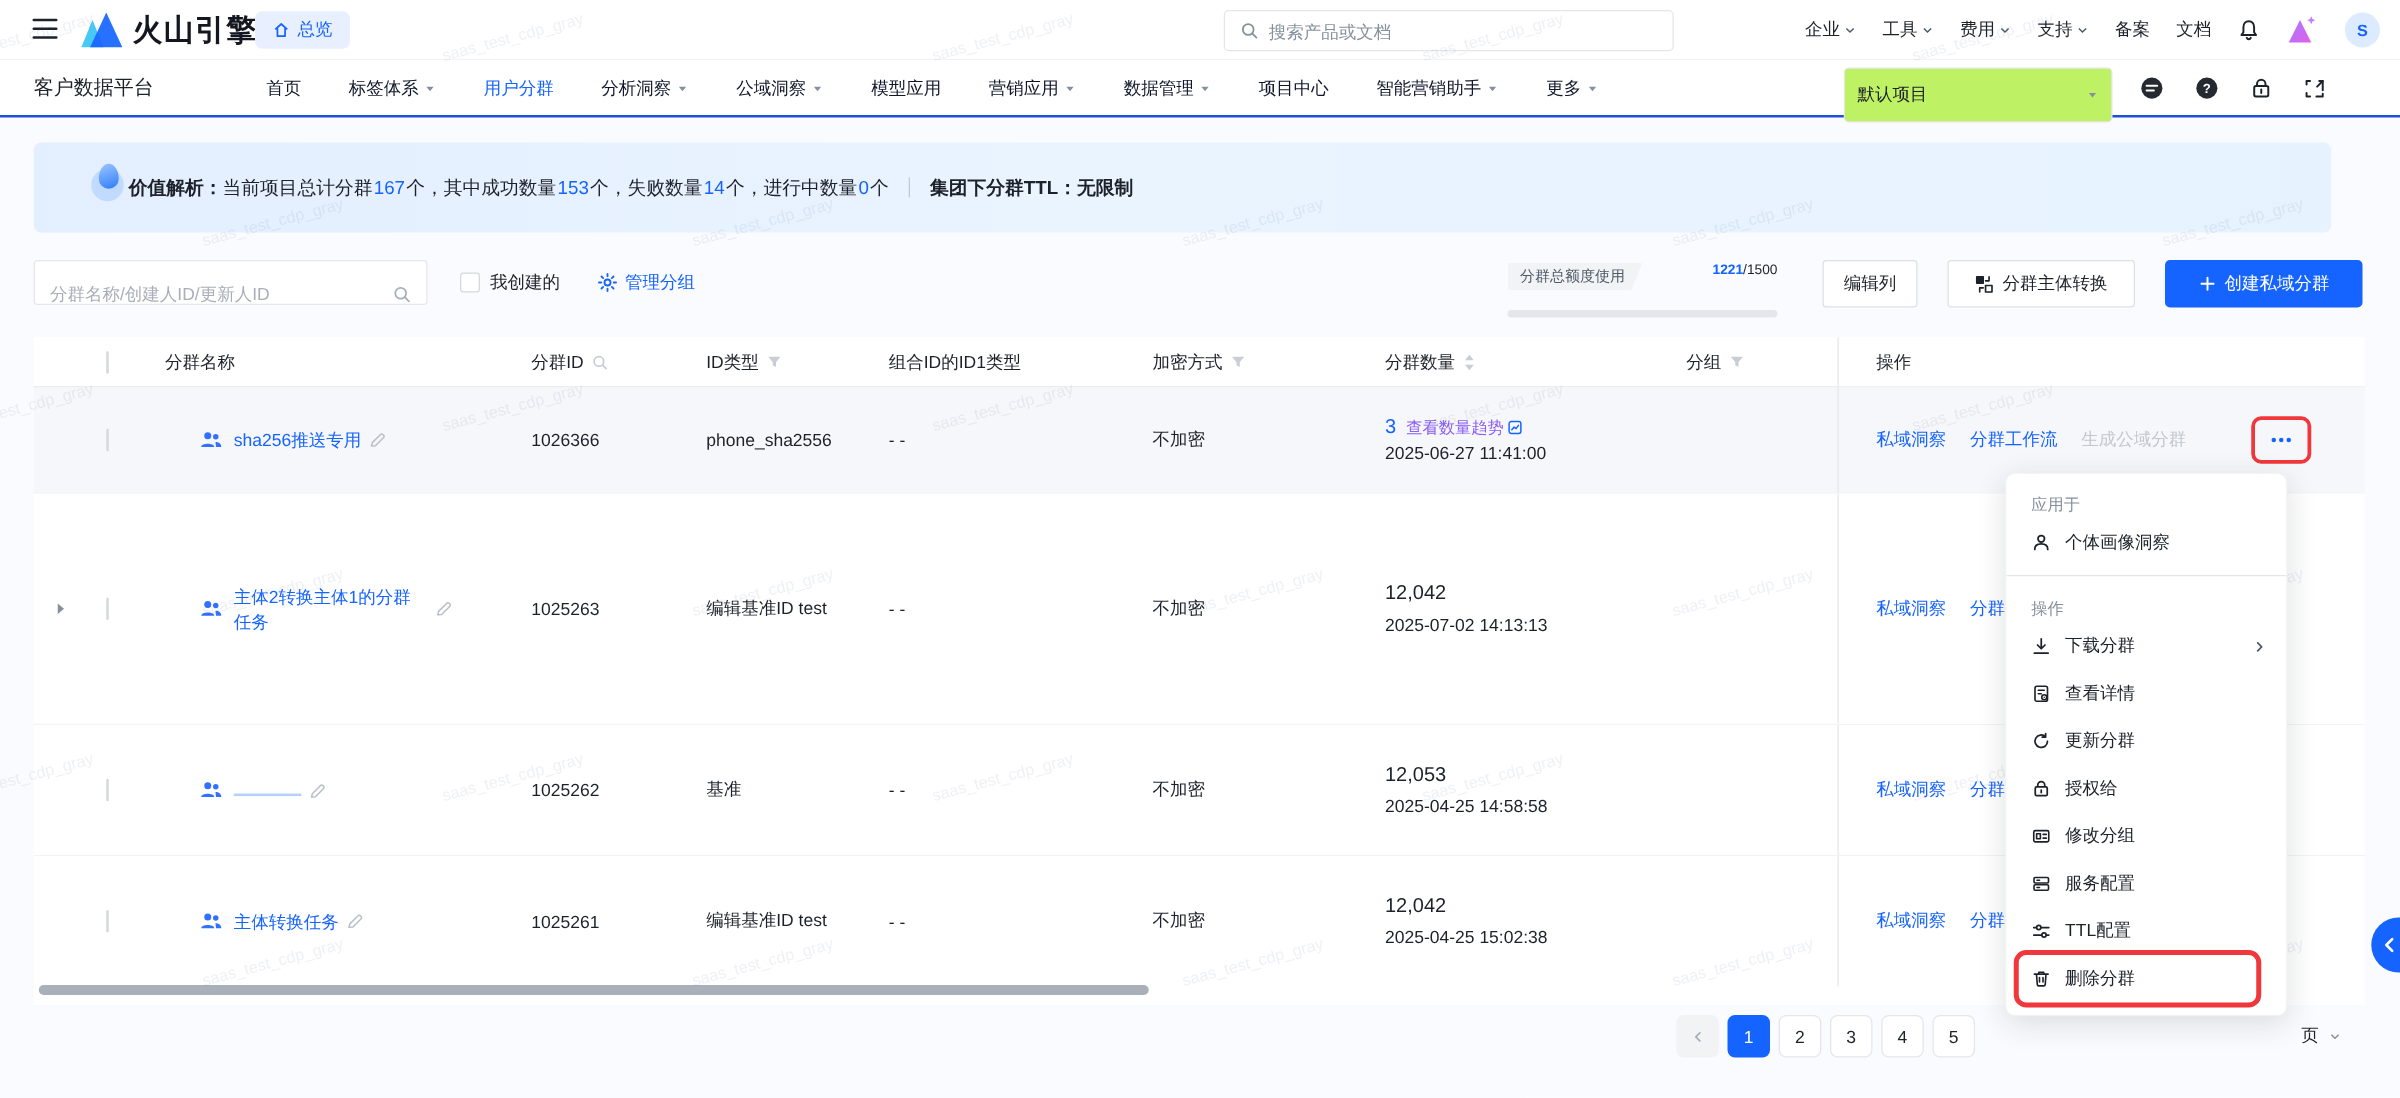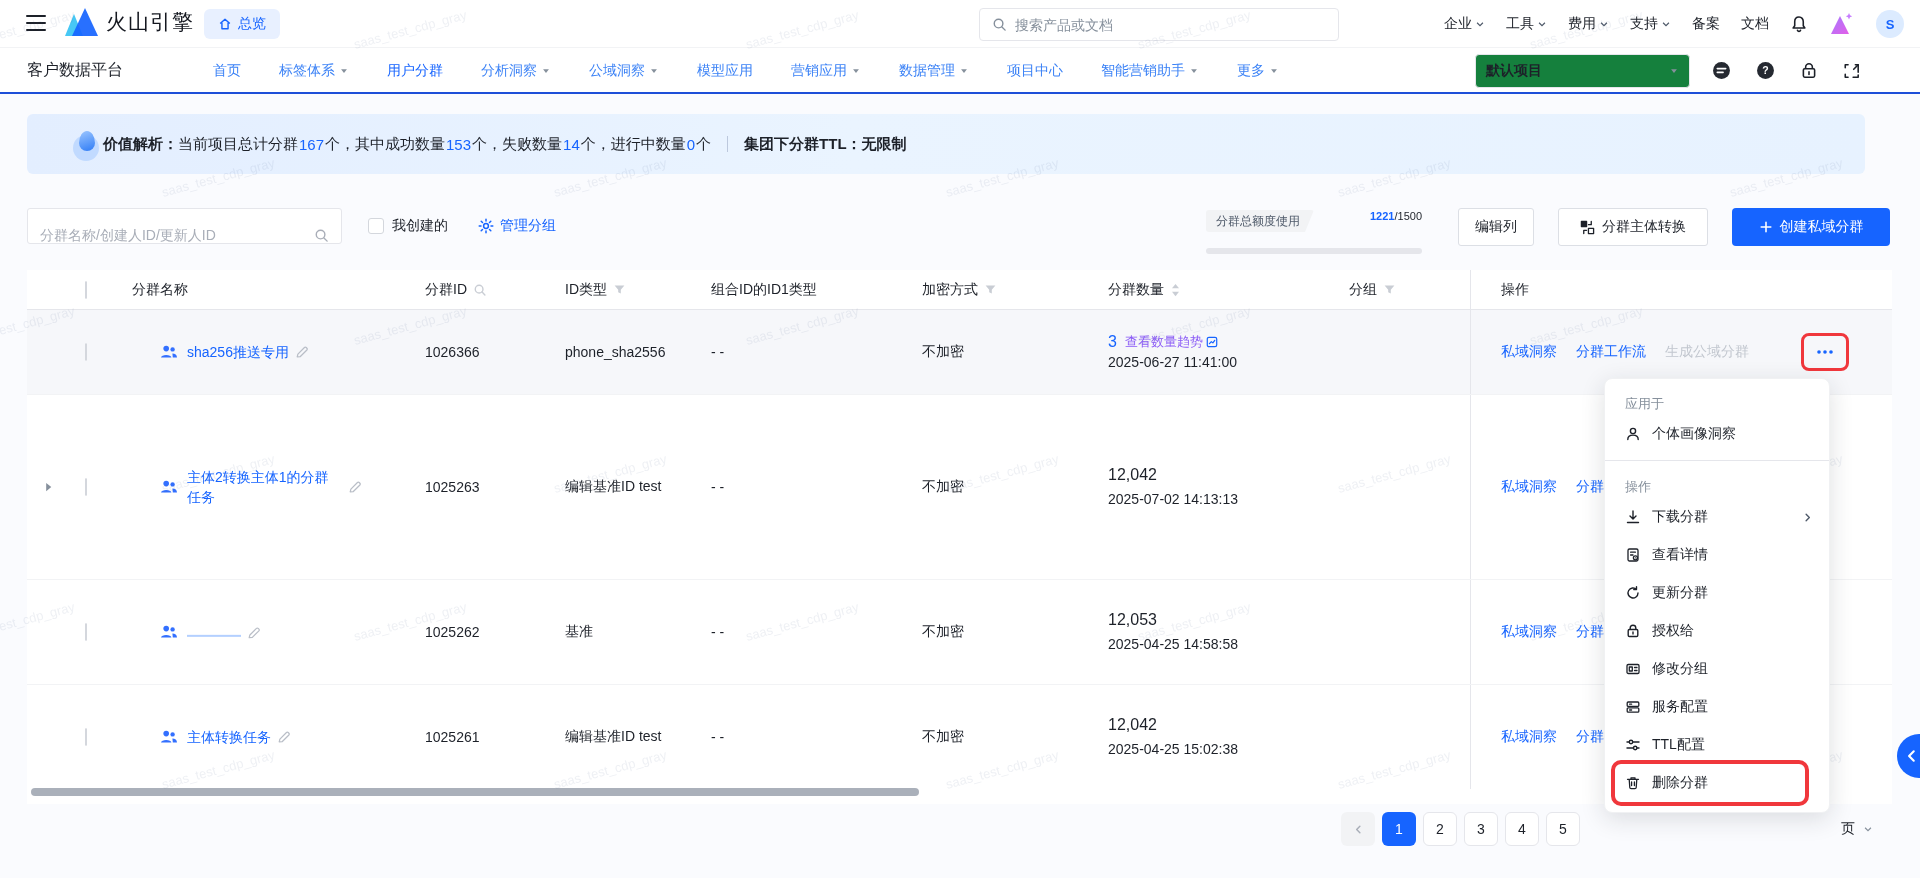--- a/index.html
+++ b/index.html
@@ -9,41 +9,41 @@
 
   
   #watermark-layer { position:absolute; inset:0; z-index:30; pointer-events:none; }
   #watermark-layer span { position:absolute; font-size:13px; color:rgba(70,90,130,0.09); transform:rotate(-15deg); white-space:nowrap; }
 
   
   .topbar { position:absolute; left:0; top:0; width:1920px; height:48px; background:#fff; border-bottom:1px solid #f2f3f5; z-index:2; }
   .hamburger { position:absolute; left:26px; top:15px; width:20px; height:16px; cursor:pointer; }
   .hamburger i { display:block; height:2px; background:#1d2129; margin-bottom:5px; border-radius:1px; }
   .logo { position:absolute; left:64px; top:8px; display:flex; align-items:center; gap:8px; }
-  .logo-text { font-size:21px; font-weight:normal; color:#14171f; letter-spacing:1px; }
+  .logo-text { font-size:24px; font-weight:bold; color:#14171f; letter-spacing:1px; }
   .overview-pill { position:absolute; left:204px; top:9px; height:30px; padding:0 14px; background:#e8f0ff; border-radius:6px; display:flex; align-items:center; gap:6px; color:#1664ff; cursor:pointer; }
   .top-search { position:absolute; left:979px; top:8px; width:360px; height:33px; border:1px solid #e5e6eb; border-radius:4px; background:#fff; display:flex; align-items:center; padding:0 12px; gap:8px; }
   .top-search input { border:none; outline:none; flex:1; font-size:14px; font-family:inherit; color:#1d2129; background:transparent; }
   .top-search input::placeholder { color:#86909c; }
   .topbar-right { position:absolute; right:16px; top:0; height:48px; display:flex; align-items:center; gap:21px; }
   .top-menu { display:flex; align-items:center; gap:3px; cursor:pointer; color:#1d2129; }
   .avatar { width:28px; height:28px; border-radius:50%; background:#dcebff; color:#1664ff; font-weight:bold; font-size:13px; display:flex; align-items:center; justify-content:center; cursor:pointer; }
 
   
   .nav2 { position:absolute; left:0; top:48px; width:1920px; height:46px; background:#fff; border-bottom:2px solid #1d4ed8; z-index:2; }
   .nav-title { position:absolute; left:27px; top:12px; font-size:16px; font-weight:500; color:#1d2129; }
   .nav-items { position:absolute; left:213px; top:0; height:45px; display:flex; align-items:center; gap:38px; }
-  .nav-item { display:flex; align-items:center; gap:4px; cursor:pointer; color:#3b82f6; white-space:nowrap; }
+  .nav-item { display:flex; align-items:center; gap:4px; cursor:pointer; color:#0f172a; white-space:nowrap; }
   .nav-item.active { color:#1664ff; font-weight:500; }
-  .project-select { position:absolute; left:1475px; top:6px; width:215px; height:34px; border:1px solid #e5e6eb; border-radius:4px; background:#15803d; display:flex; align-items:center; justify-content:space-between; padding:0 10px; cursor:pointer;font-weight:bold; }
+  .project-select { position:absolute; left:1475px; top:6px; width:215px; height:44px; border:1px solid #e5e6eb; border-radius:4px; background:#bef264; display:flex; align-items:center; justify-content:space-between; padding:0 10px; cursor:pointer; }
   .nav-icons { position:absolute; left:1712px; top:0; height:45px; display:flex; align-items:center; gap:25px; }
   .nav-icons > span { cursor:pointer; }
 
   
-  .banner { position:absolute; left:27px; top:114px; width:1838px; height:60px; border-radius:6px;
+  .banner { position:absolute; left:27px; top:114px; width:1838px; height:72px; border-radius:6px;
     background:linear-gradient(90deg,#e3eeff 0%,#eaf4ff 45%,#e7f2ff 100%); z-index:3; display:flex; align-items:center; padding-left:76px; }
   .banner-gem { position:absolute; left:46px; top:17px; width:30px; height:30px; }
   .banner-gem .halo { position:absolute; left:0; top:4px; width:26px; height:26px; border-radius:50%; background:rgba(130,180,255,0.35); }
   .banner-gem .drop { position:absolute; left:6px; top:0; width:16px; height:20px; border-radius:50% 50% 50% 50%/60% 60% 40% 40%; background:linear-gradient(160deg,#9cc6ff,#2f7cf6); }
   .banner-text { font-size:15px; color:#1d2129; display:flex; align-items:center; }
   .banner-label { font-weight:bold; }
   .banner-num { color:#1664ff; font-weight:500; padding:0 1px; }
   .banner-sep { display:inline-block; width:1px; height:16px; background:#bcc8dd; margin:0 16px; }
   .banner-ttl { font-weight:600; }
 

